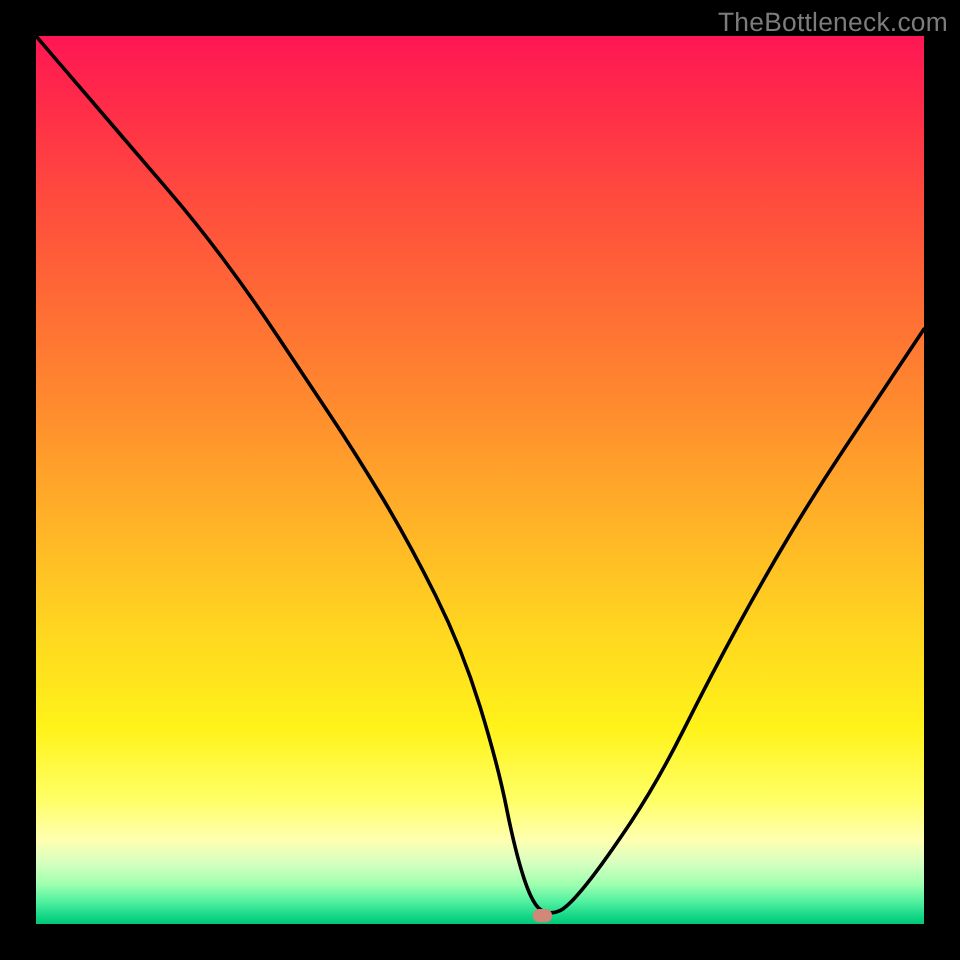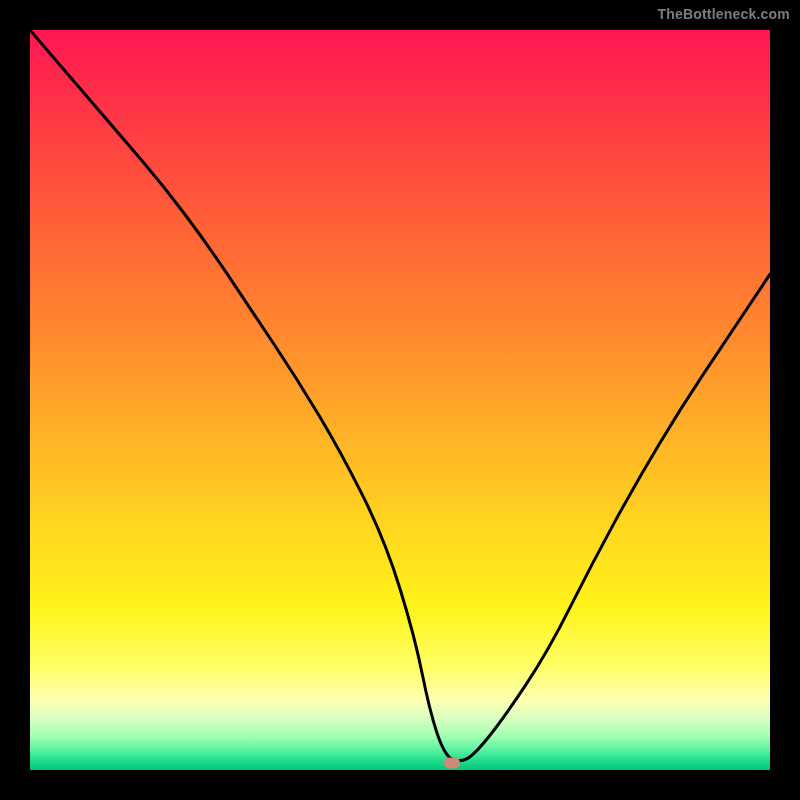--- a/index.html
+++ b/index.html
@@ -11,22 +11,22 @@
   .chart-container {
     position: relative;
     width: 800px;
     height: 800px;
     background: #000;
   }
   .watermark {
     position: absolute;
     top: 6px;
     right: 10px;
-    font-size: 14px;
-    font-weight: bold;
+    font-size: 22px;
+    font-weight: normal;
     color: #7c7c7c;
     z-index: 10;
     letter-spacing: 0.2px;
   }
   .plot-area {
     position: absolute;
     left: 30px;
     top: 30px;
     width: 740px;
     height: 740px;

